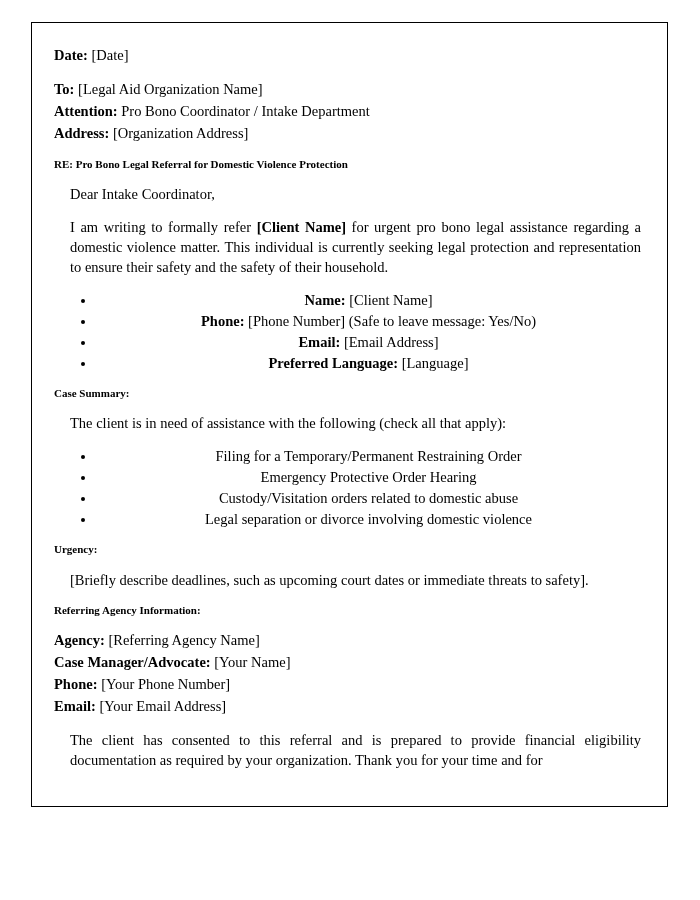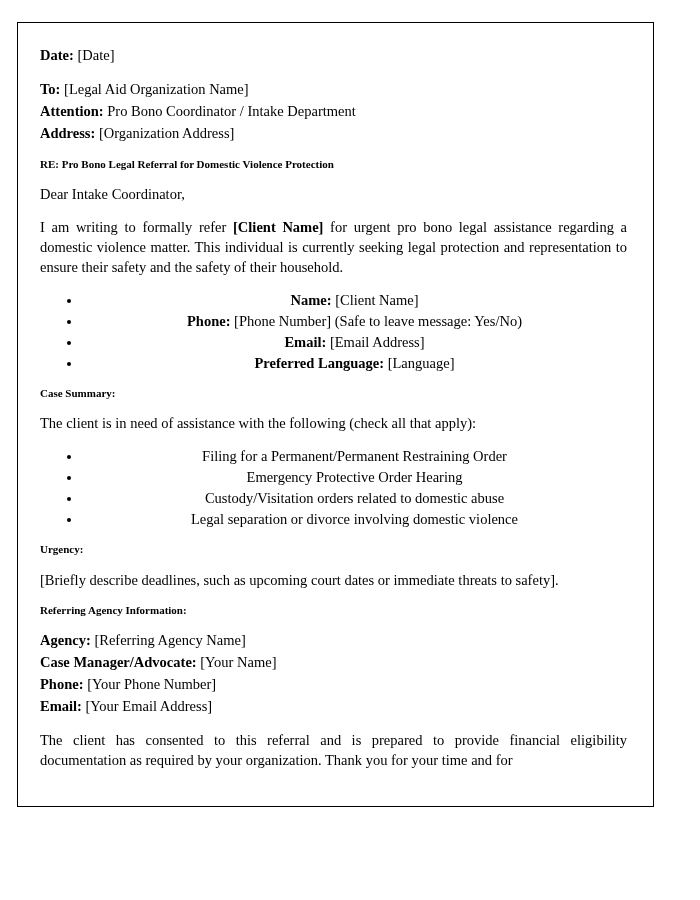--- a/index.html
+++ b/index.html
@@ -8,21 +8,21 @@
     background: #ffffff;
   }
   body {
     width: 700px;
     height: 900px;
     font-family: "Liberation Serif", serif;
     color: #000000;
   }
   .page {
     position: absolute;
-    left: 17px;
+    left: 31px;
     top: 22px;
     width: 637px;
     height: 785px;
     border: 1px solid #000000;
     box-sizing: border-box;
     background: #ffffff;
     overflow: hidden;
   }
   .content {
     padding: 22px 26px 0 22px;
@@ -32,21 +32,21 @@
   .blk {
     margin: 0 0 14px 0;
   }
   .tight {
     margin: 0 0 2px 0;
   }
   b, .b {
     font-weight: bold;
   }
   p {
-    margin: 0 0 13px 0;
+    margin: 0 0 13px 16px;
   }
   h3 {
     font-size: 11px;
     font-weight: bold;
     margin: 0 0 12px 0;
   }
   ul {
     margin: 0 0 13px 0;
     padding-left: 42px;
     list-style: disc;
@@ -112,21 +112,21 @@
         <span class="b">Preferred Language:</span>
         <span>[Language]</span>
       </li>
     </ul>
 
     <h3>Case Summary:</h3>
 
     <p>The client is in need of assistance with the following (check all that apply):</p>
 
     <ul>
-      <li>Filing for a Permanent/Permanent Restraining Order</li>
+      <li>Filing for a Temporary/Permanent Restraining Order</li>
       <li>Emergency Protective Order Hearing</li>
       <li>Custody/Visitation orders related to domestic abuse</li>
       <li>Legal separation or divorce involving domestic violence</li>
     </ul>
 
     <h3>Urgency:</h3>
 
     <p>[Briefly describe deadlines, such as upcoming court dates or immediate threats to safety].</p>
 
     <h3>Referring Agency Information:</h3>

